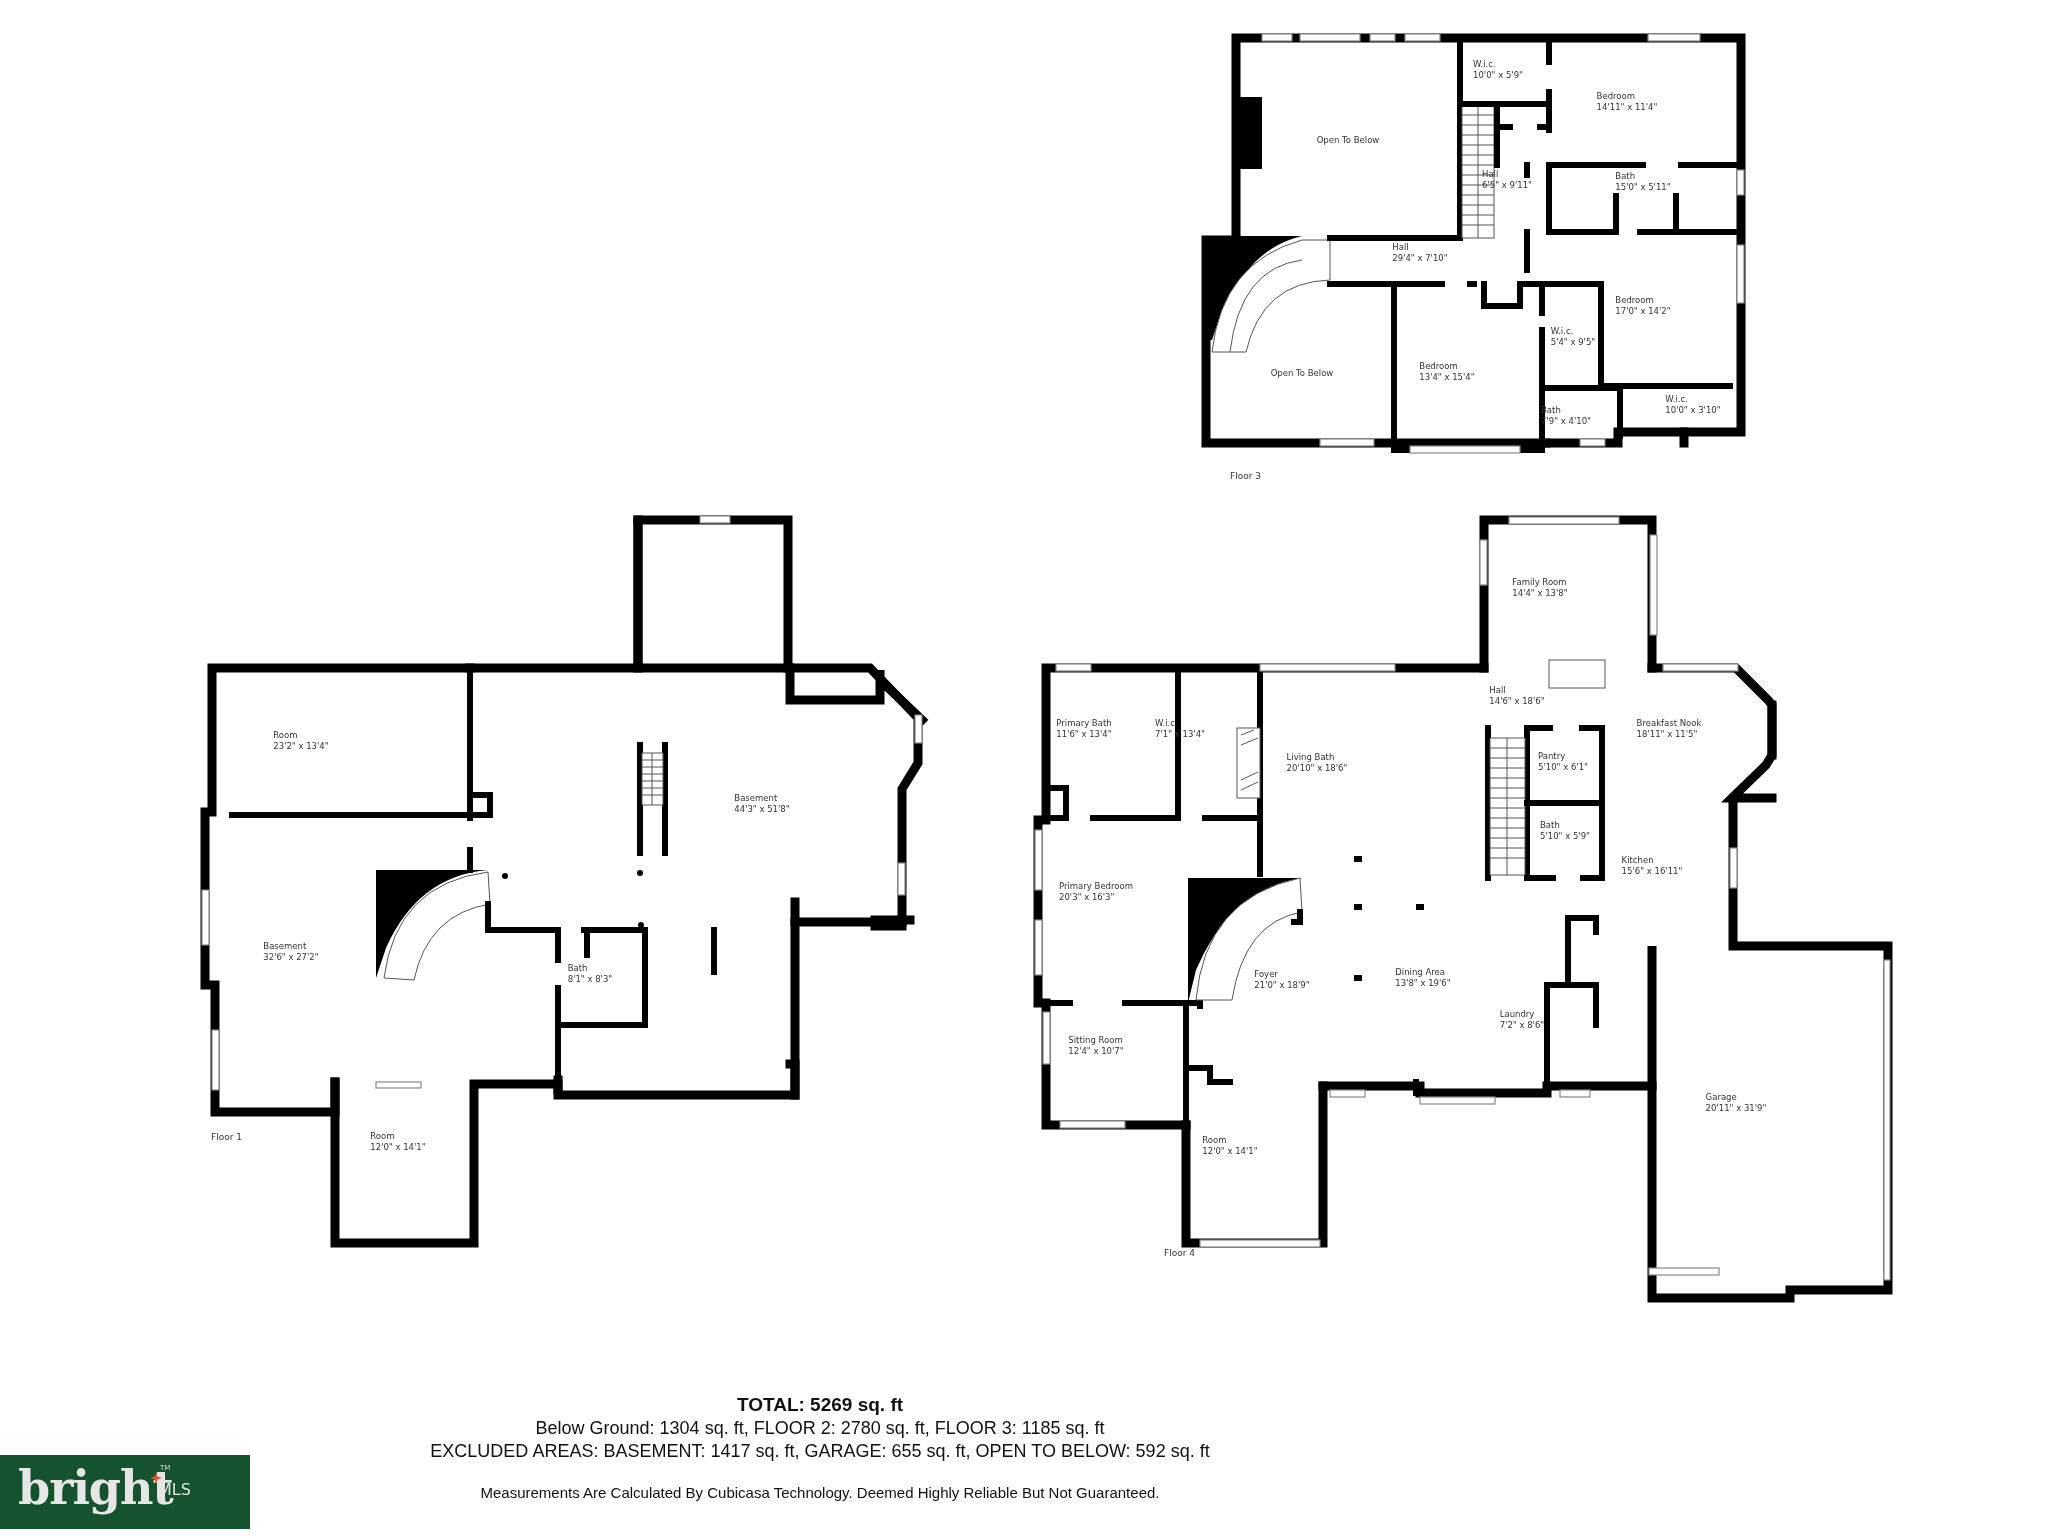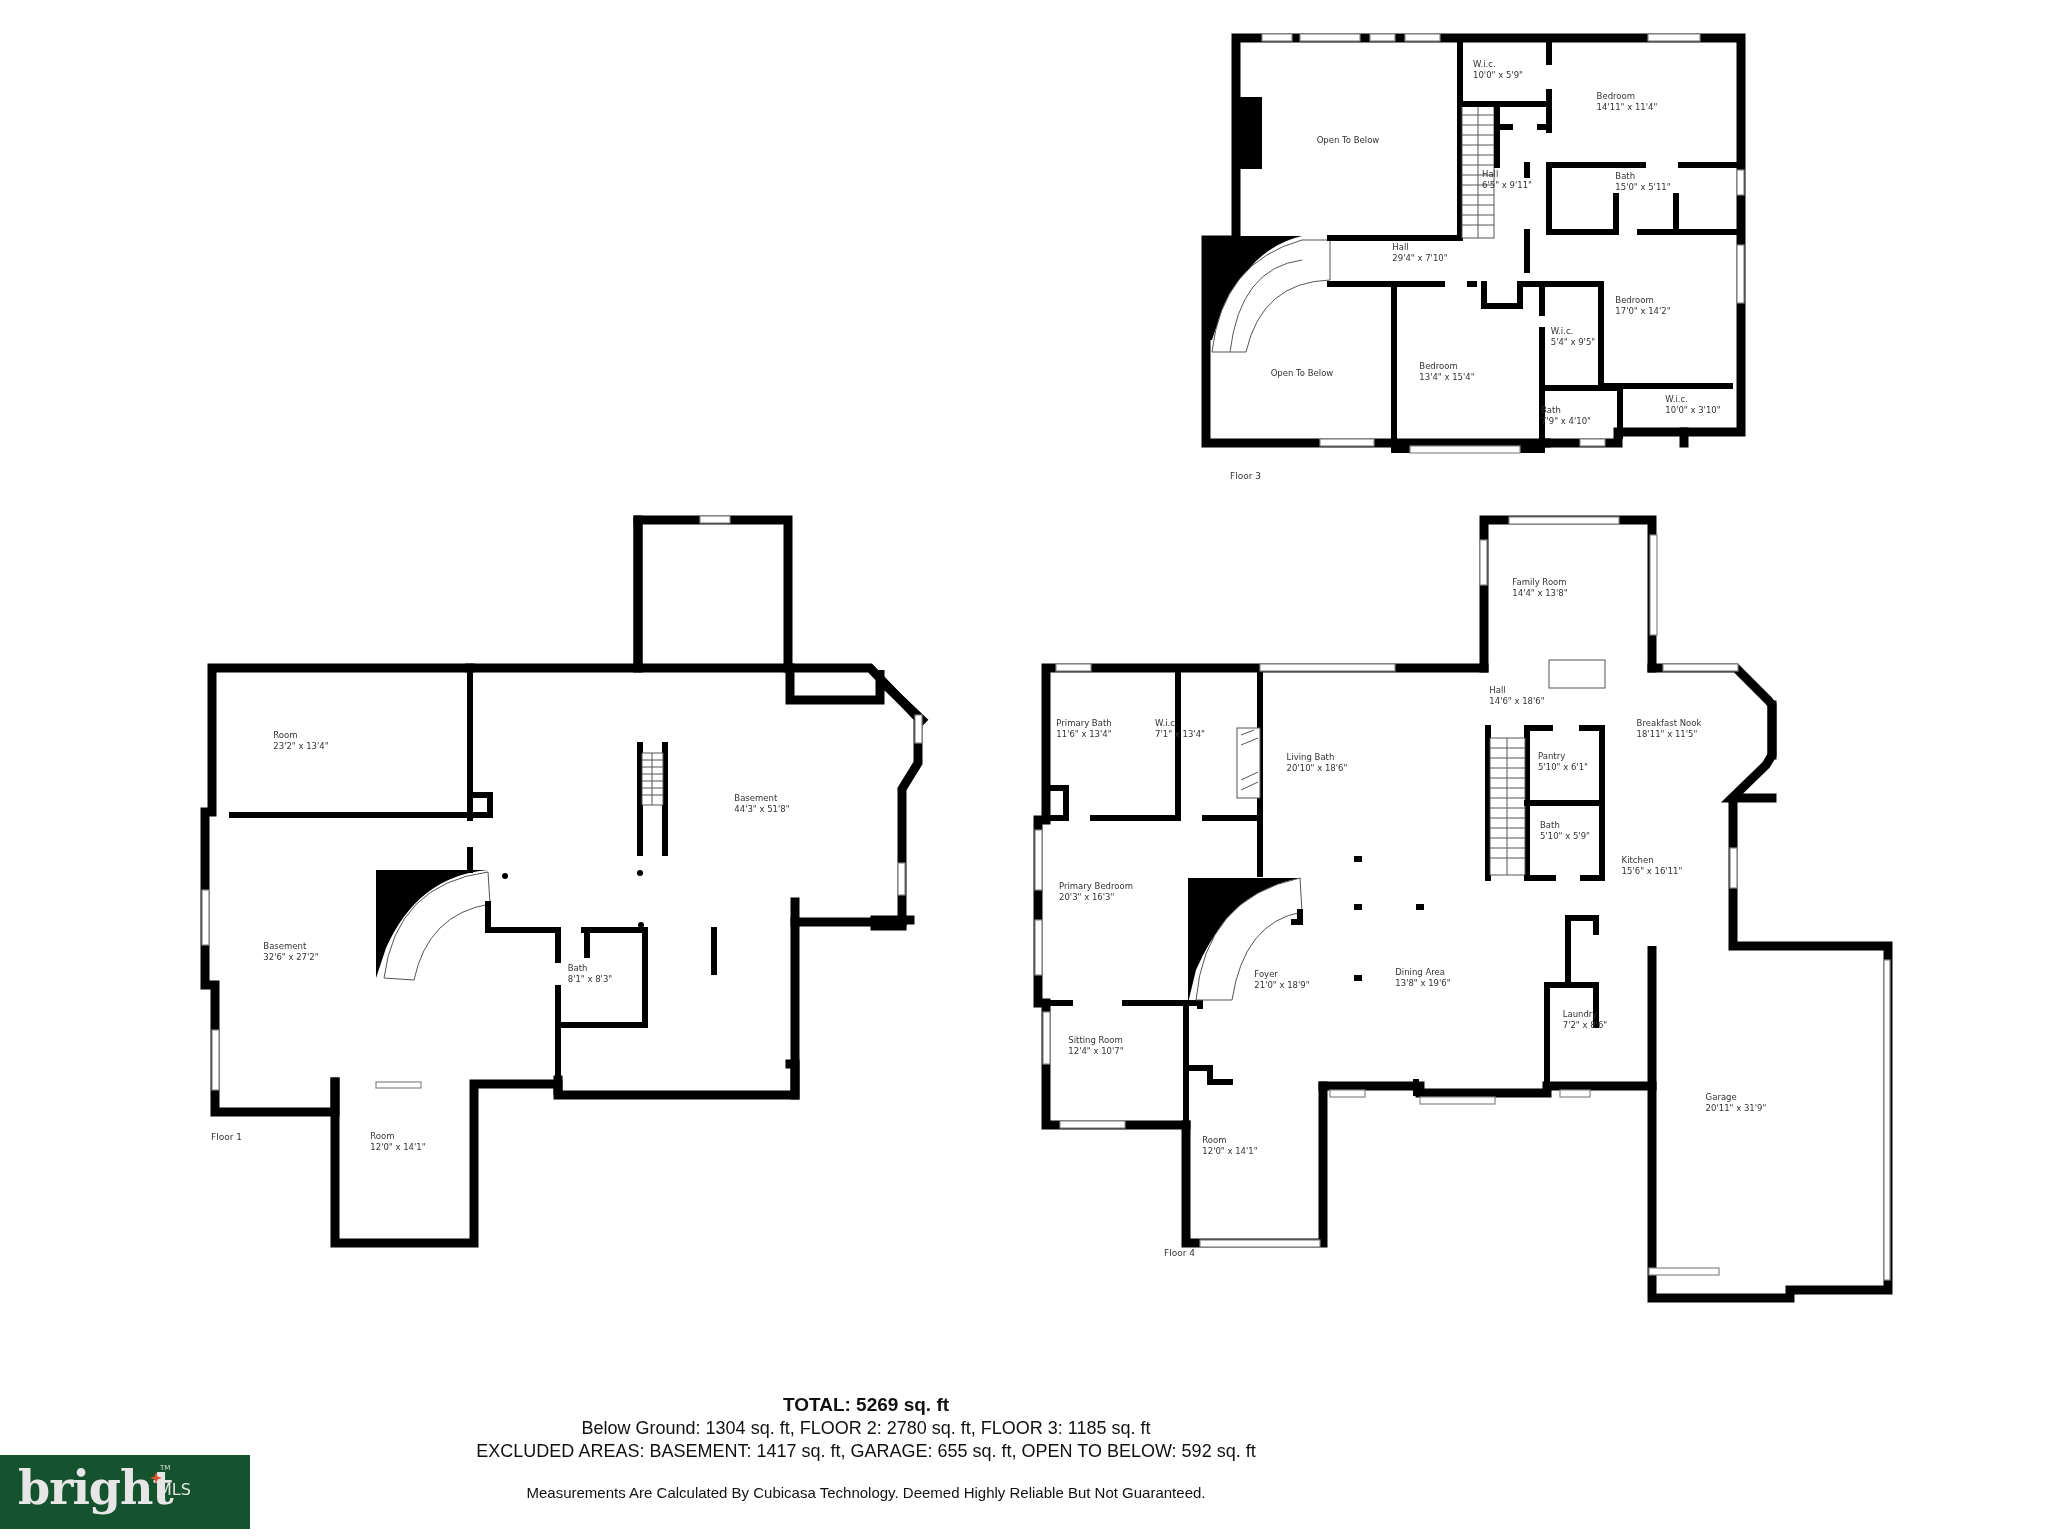--- a/index.html
+++ b/index.html
@@ -6,21 +6,21 @@
   body { width: 2048px; height: 1536px; position: relative; overflow: hidden; font-family: "DejaVu Sans", sans-serif; color: #222; }
   #plan { position: absolute; left: 0; top: 0; width: 2048px; height: 1536px; }
   .wall { fill: none; stroke: #000; stroke-width: 9; stroke-linejoin: miter; stroke-linecap: square; }
   .iwall { fill: none; stroke: #000; stroke-width: 6; stroke-linecap: square; }
   .win { fill: #fff; stroke: #888; stroke-width: 1.2; }
   .stair { fill: #fff; stroke: #555; stroke-width: 1; }
   .solid { fill: #000; }
   .label { position: absolute; transform: translate(-50%, -50%); text-align: left; font-size: 8.5px; line-height: 11px; color: #333; white-space: nowrap; }
   .label .n, .label .d { display: block; }
   .floor-label { position: absolute; font-size: 9px; color: #333; text-align: center; }
-  .summary { position: absolute; left: 0; width: 1640px; text-align: center; font-family: "Liberation Sans", sans-serif; color: #111; padding-left: 46px; }
+  .summary { position: absolute; left: 0; width: 1640px; text-align: center; font-family: "Liberation Sans", sans-serif; color: #111; }
   .summary.total { top: 1394px; font-size: 19px; font-weight: bold; }
   .summary.l1 { top: 1418px; font-size: 18px; }
   .summary.l2 { top: 1441px; font-size: 18px; }
   .summary.disc { top: 1484px; font-size: 15px; }
   .logo { position: absolute; left: 0; top: 1455px; width: 250px; height: 74px; background: #14532d; }
   .logo .brand { position: absolute; left: 18px; top: 6px; font-family: "DejaVu Serif", serif; font-size: 46px; font-weight: bold; color: #e6e6e6; letter-spacing: -1px; }
   .logo .mls { position: absolute; left: 158px; top: 25px; font-family: "DejaVu Sans", sans-serif; font-size: 16px; color: #e6e6e6; }
   .logo .tm { position: absolute; left: 160px; top: 9px; font-size: 7px; color: #ddd; }
   .logo .spark { position: absolute; left: 150px; top: 17px; width: 12px; height: 12px; background: #e0552c; clip-path: polygon(50% 0,62% 38%,100% 50%,62% 62%,50% 100%,38% 62%,0 50%,38% 38%); }
 </style>
@@ -281,21 +281,21 @@
     <span class="d">20'3" x 16'3"</span>
   </div>
 <div class="label" style="left:1282px;top:980px">
     <span class="n">Foyer</span>
     <span class="d">21'0" x 18'9"</span>
   </div>
 <div class="label" style="left:1423px;top:978px">
     <span class="n">Dining Area</span>
     <span class="d">13'8" x 19'6"</span>
   </div>
-<div class="label" style="left:1585px;top:1020px">
+<div class="label" style="left:1522px;top:1020px">
     <span class="n">Laundry</span>
     <span class="d">7'2" x 8'6"</span>
   </div>
 <div class="label" style="left:1096px;top:1046px">
     <span class="n">Sitting Room</span>
     <span class="d">12'4" x 10'7"</span>
   </div>
 <div class="label" style="left:1230px;top:1146px">
     <span class="n">Room</span>
     <span class="d">12'0" x 14'1"</span>

